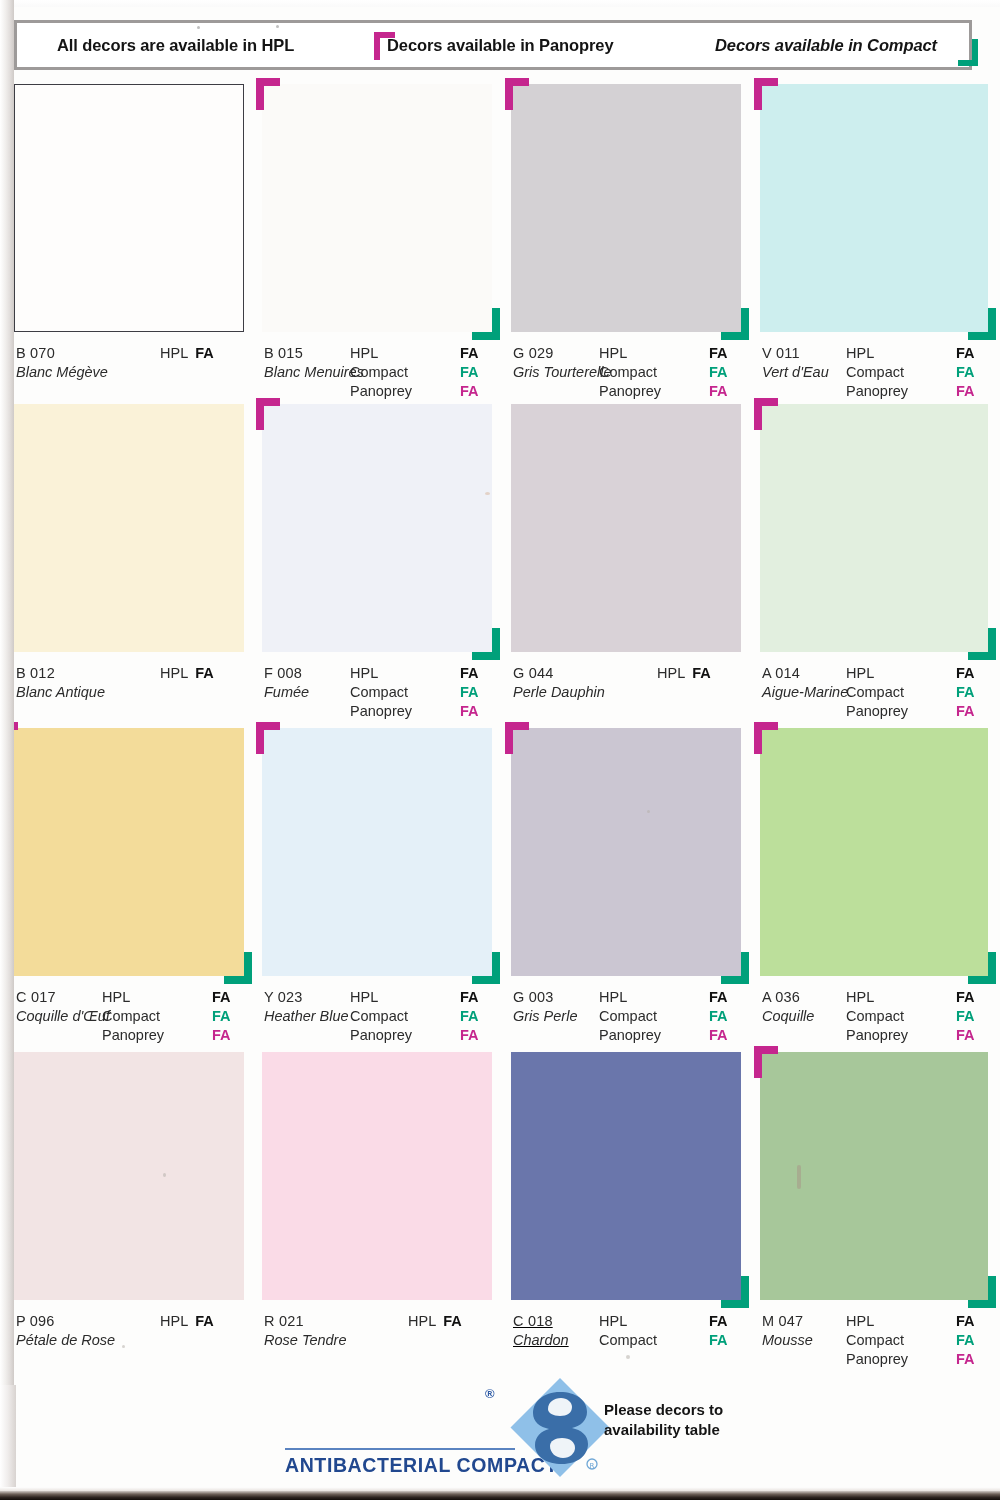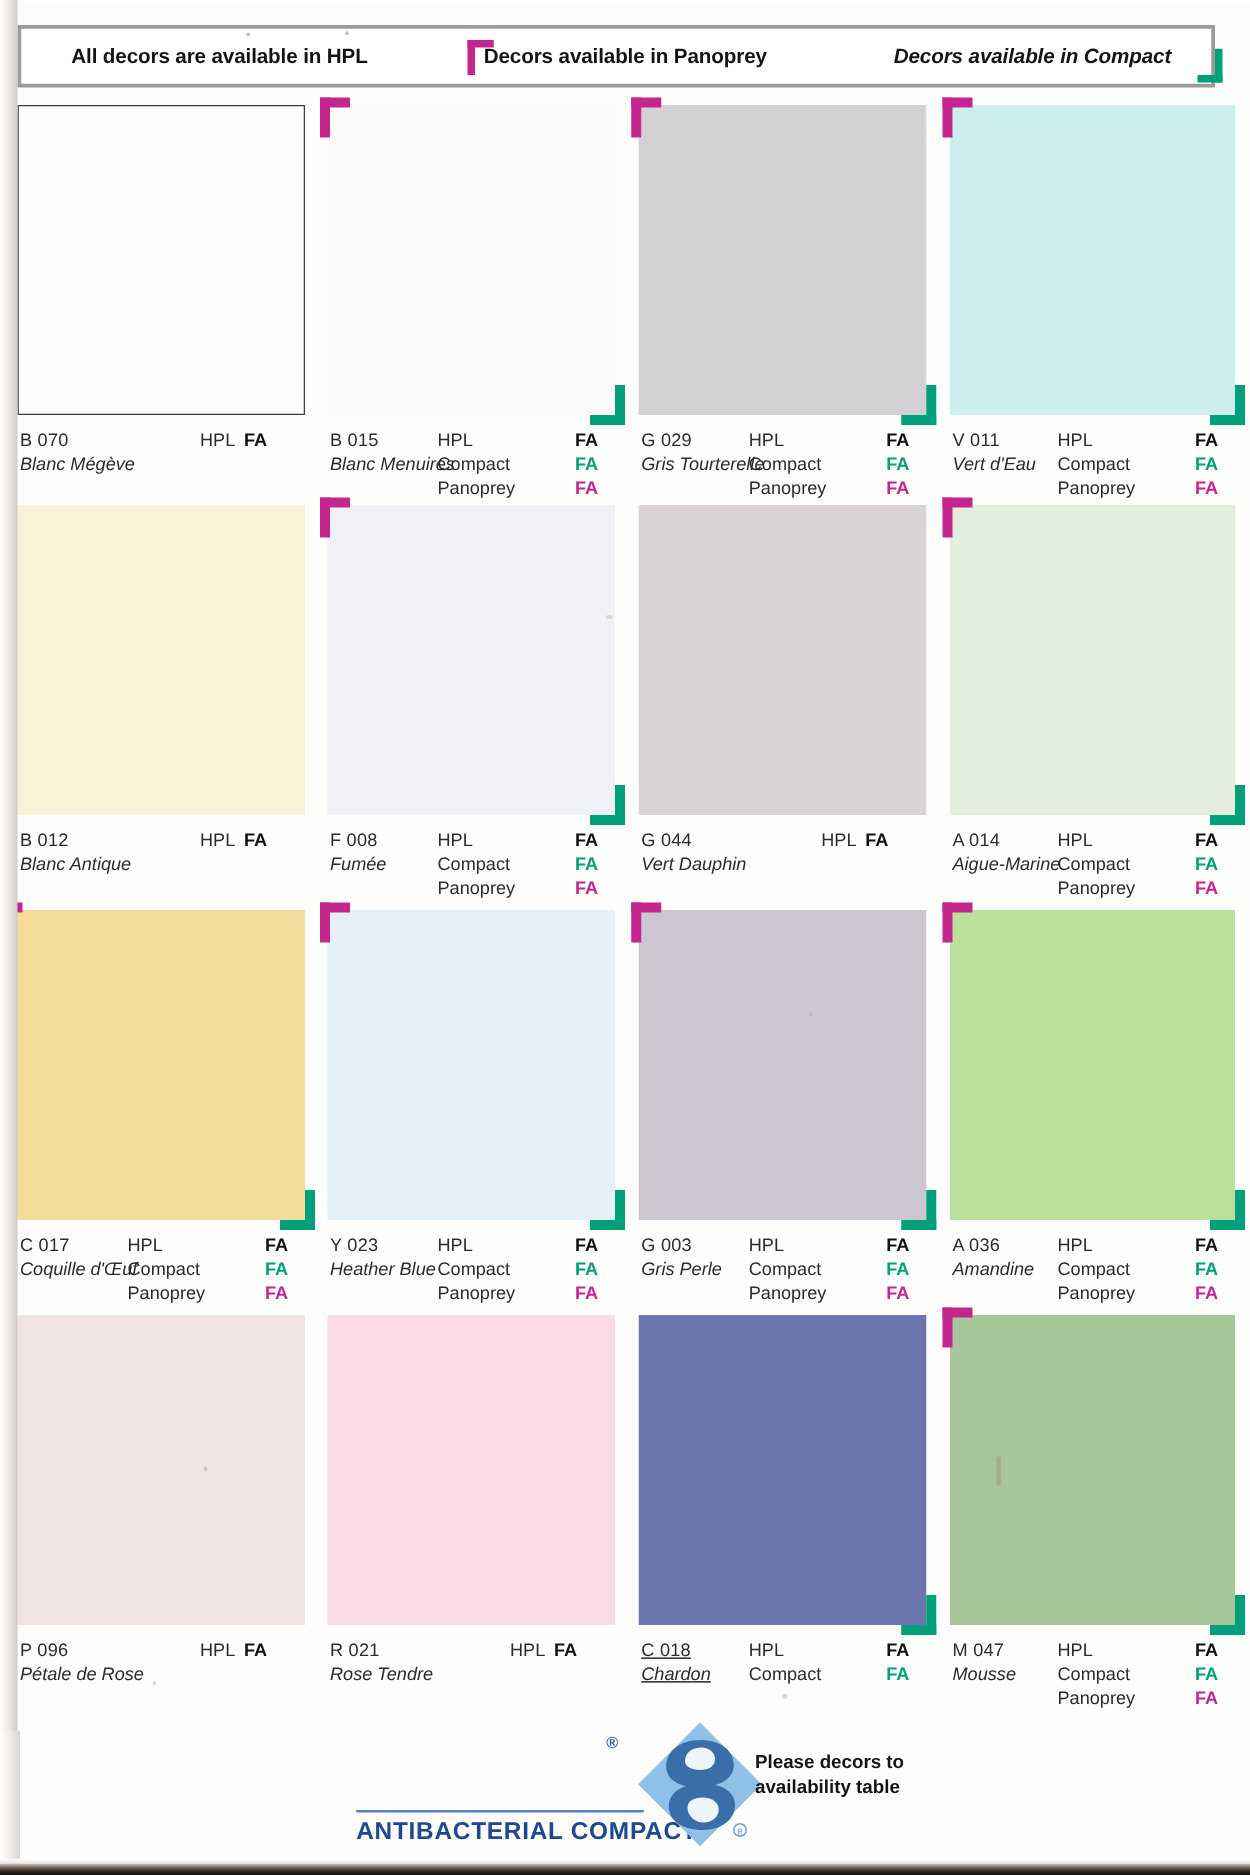--- a/index.html
+++ b/index.html
@@ -293,21 +293,21 @@
           <div class="line">
             <span class="lbl">Panoprey</span>
             <span class="fa fa-panoprey" style="left: 110px;">FA</span>
           </div>
         </div>
       </div>
       <div class="cell" style="left: 0px; top: 320px; width: 1000px;">
         <div class="swatch" title="G 044 Gris Dauphin" style="left: 511px; width: 230px; height: 248px; background: rgb(217, 210, 215);"></div>
         <div class="caption" style="left: 513px; top: 260px;">
           <div class="code">G 044</div>
-          <div class="name">Vert Dauphin</div>
+          <div class="name">Perle Dauphin</div>
         </div>
         <div class="avail" style="top: 260px; left: 657px; width: 84px;">
           <div class="line" style="text-align: left;"><span class="lbl" style="position: static;">HPL</span><span class="fa fa-hpl" style="position: static; margin-left: 7px;">FA</span></div>
         </div>
       </div>
       <div class="cell" style="left: 0px; top: 320px; width: 1000px;">
         <div class="swatch" title="A 014 Aigue-Marine" style="left: 760px; width: 228px; height: 248px; background: rgb(226, 239, 223);"></div>
         <div class="corner-tl" style="left: 754px; top: -6px; border-left-color: rgb(197, 38, 142); border-top-color: rgb(197, 38, 142);"></div>
         <div class="corner-br" style="left: 968px; top: 224px; border-right-color: rgb(0, 160, 122); border-bottom-color: rgb(0, 160, 122);"></div>
         <div class="caption" style="left: 762px; top: 260px;">
@@ -397,21 +397,21 @@
             <span class="fa fa-panoprey" style="left: 110px;">FA</span>
           </div>
         </div>
       </div>
       <div class="cell" style="left: 0px; top: 644px; width: 1000px;">
         <div class="swatch" title="A 036 Amandine" style="left: 760px; width: 228px; height: 248px; background: rgb(188, 223, 155);"></div>
         <div class="corner-tl" style="left: 754px; top: -6px; border-left-color: rgb(197, 38, 142); border-top-color: rgb(197, 38, 142);"></div>
         <div class="corner-br" style="left: 968px; top: 224px; border-right-color: rgb(0, 160, 122); border-bottom-color: rgb(0, 160, 122);"></div>
         <div class="caption" style="left: 762px; top: 260px;">
           <div class="code">A 036</div>
-          <div class="name">Amandine</div>
+          <div class="name">Coquille</div>
         </div>
         <div class="avail" style="top: 260px; left: 846px; width: 142px;">
           <div class="line">
             <span class="lbl">HPL</span>
             <span class="fa fa-hpl" style="left: 110px;">FA</span>
           </div>
           <div class="line">
             <span class="lbl">Compact</span>
             <span class="fa fa-compact" style="left: 110px;">FA</span>
           </div>

